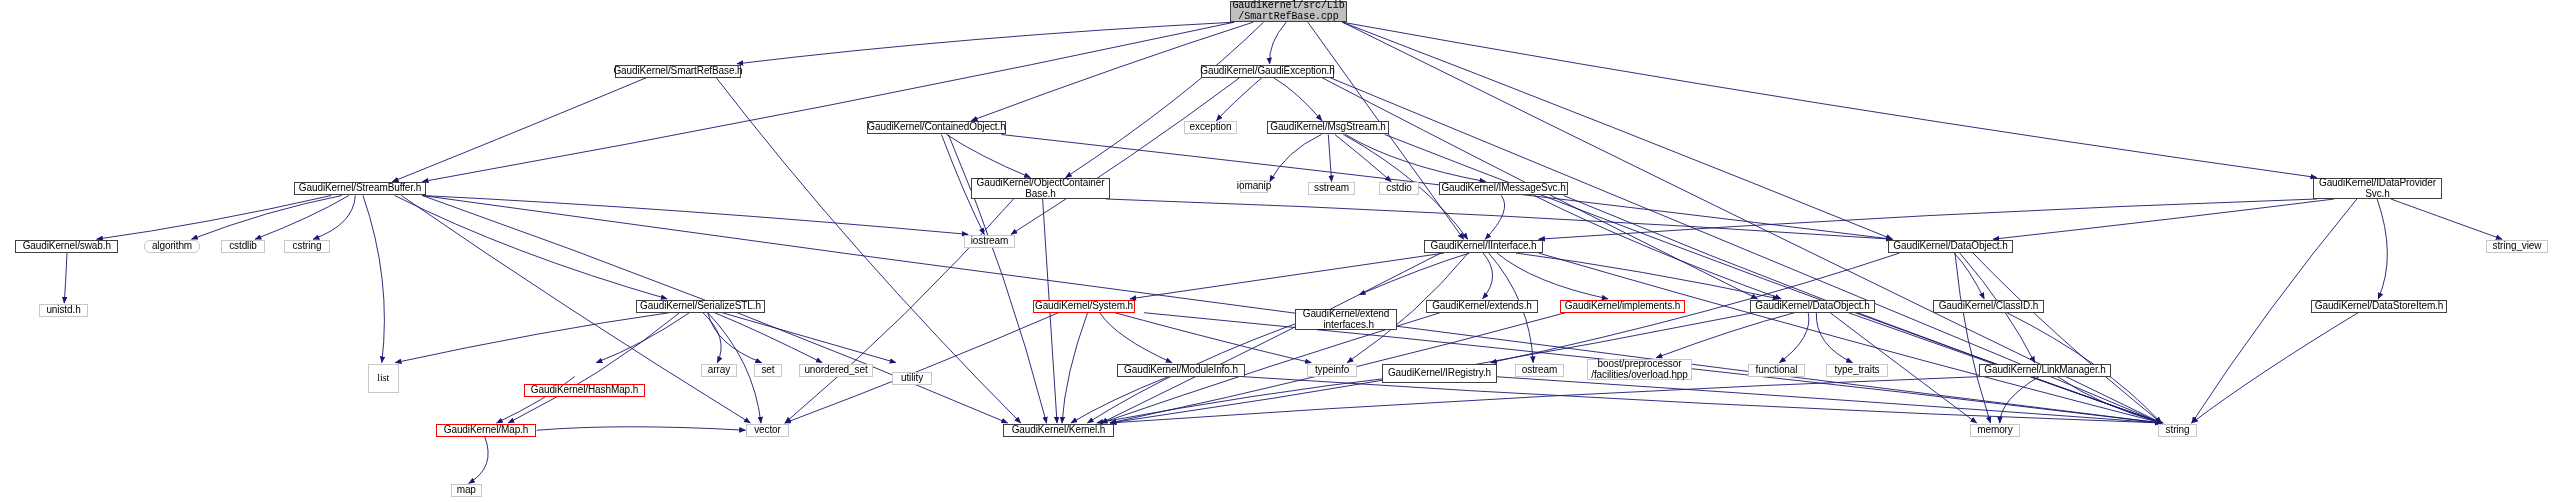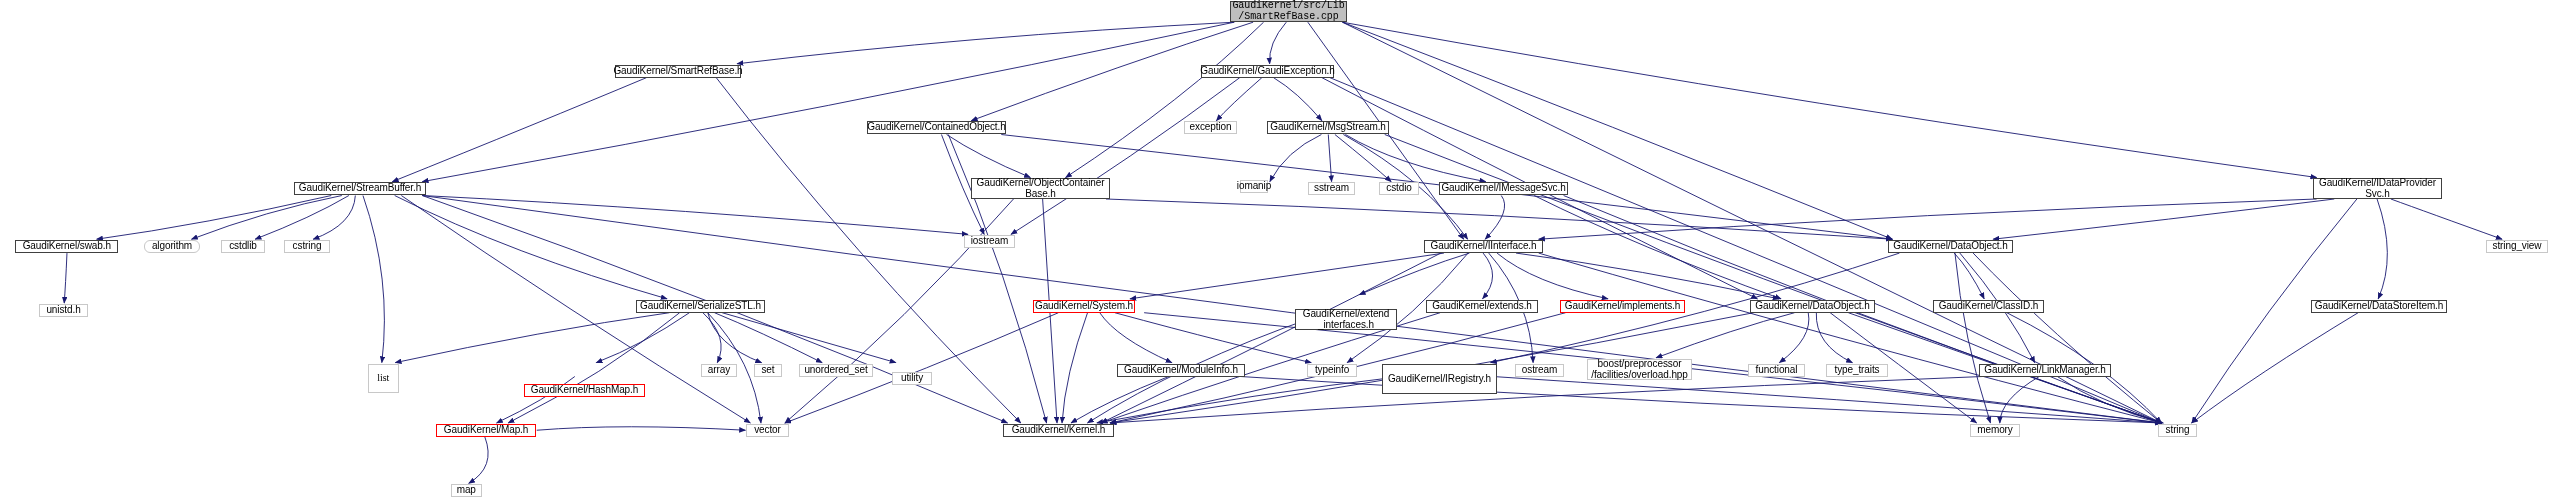--- a/index.html
+++ b/index.html
@@ -199,21 +199,21 @@
     <div class="node proj" style="left: 1933px; top: 300px; width: 111px; height: 13px;">GaudiKernel/ClassID.h</div>
     <div class="node proj" style="left: 2311px; top: 300px; width: 136px; height: 13px;">GaudiKernel/DataStoreItem.h</div>
     <div class="node sys" style="left: 368px; top: 364px; width: 30.5px; height: 29px; font-family: Liberation Serif, serif;">list</div>
     <div class="node red" style="left: 524px; top: 384px; width: 121px; height: 13px;">GaudiKernel/HashMap.h</div>
     <div class="node sys" style="left: 701px; top: 364px; width: 36px; height: 13px;">array</div>
     <div class="node sys" style="left: 754px; top: 364px; width: 28px; height: 13px;">set</div>
     <div class="node sys" style="left: 799px; top: 364px; width: 74px; height: 13px;">unordered_set</div>
     <div class="node sys" style="left: 892px; top: 364px; width: 40px; height: 13px; margin-top: 8px;">utility</div>
     <div class="node proj" style="left: 1117px; top: 364px; width: 128px; height: 13px;">GaudiKernel/ModuleInfo.h</div>
     <div class="node sys" style="left: 1307px; top: 364px; width: 50px; height: 13px;">typeinfo</div>
-    <div class="node proj" style="left: 1382px; top: 364px; width: 115px; height: 30px;">GaudiKernel/IRegistry.h</div>
+    <div class="node proj" style="left: 1382px; top: 364px; width: 115px; height: 19px;">GaudiKernel/IRegistry.h</div>
     <div class="node sys" style="left: 1515px; top: 364px; width: 49px; height: 13px;">ostream</div>
     <div class="node sys" style="left: 1587px; top: 359px; width: 105px; height: 21px;">boost/preprocessor
 /facilities/overload.hpp</div>
     <div class="node sys" style="left: 1748px; top: 364px; width: 57px; height: 13px;">functional</div>
     <div class="node sys" style="left: 1826px; top: 364px; width: 62px; height: 13px;">type_traits</div>
     <div class="node proj" style="left: 1979px; top: 364px; width: 132px; height: 13px;">GaudiKernel/LinkManager.h</div>
     <div class="node red" style="left: 436px; top: 424px; width: 100px; height: 13px;">GaudiKernel/Map.h</div>
     <div class="node sys" style="left: 746px; top: 424px; width: 43px; height: 13px;">vector</div>
     <div class="node proj" style="left: 1003px; top: 424px; width: 111px; height: 13px;">GaudiKernel/Kernel.h</div>
     <div class="node sys" style="left: 1970px; top: 424px; width: 50px; height: 13px;">memory</div>

